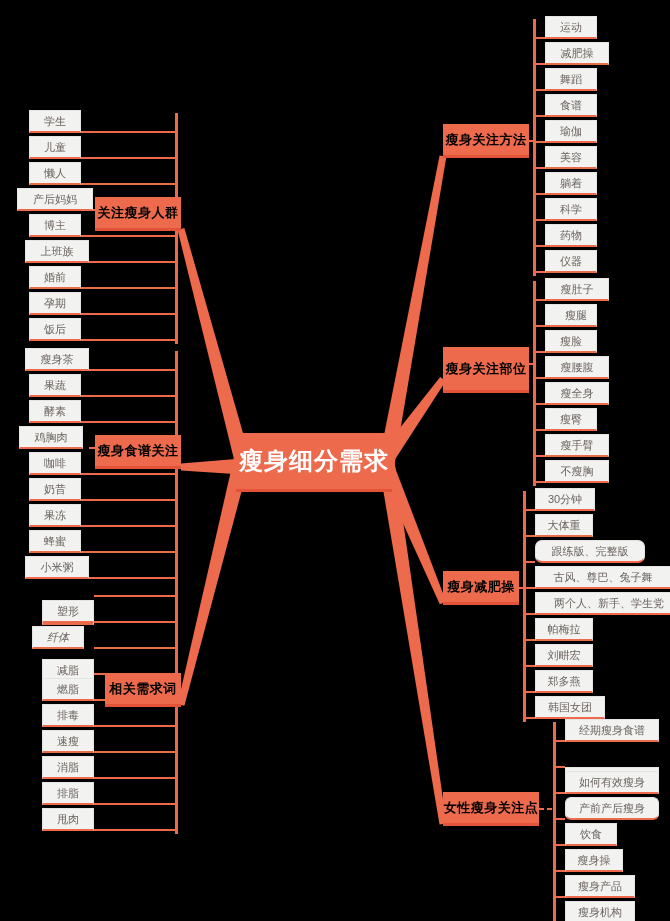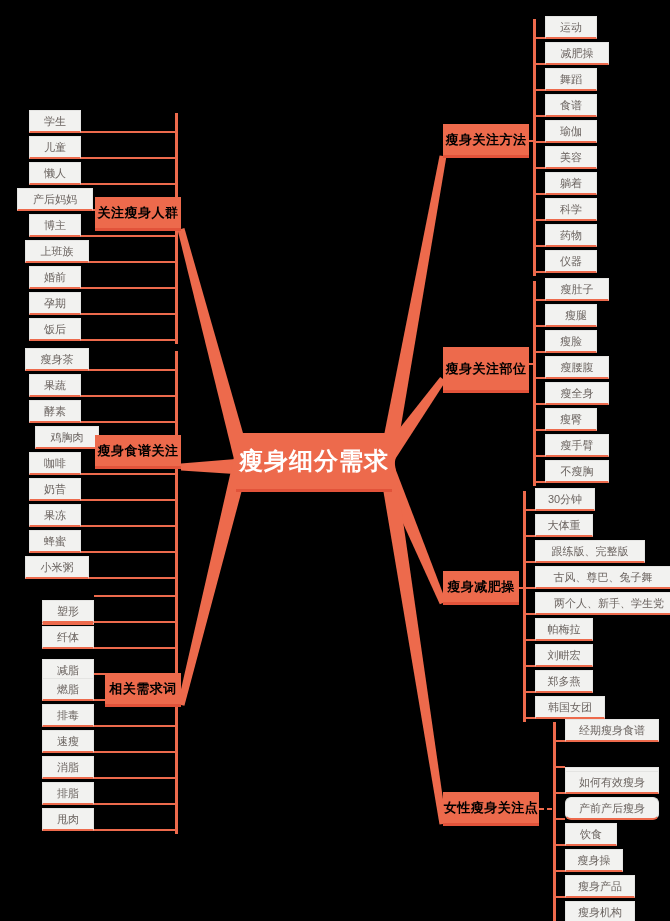--- a/index.html
+++ b/index.html
@@ -128,40 +128,40 @@
       <div class="stub" style="left: 81px; width: 97px; top: 339px;"></div>
       <div class="node branch-node" style="left: 95px; top: 435px; width: 86px; height: 34px;">瘦身食谱关注</div>
       <div class="spine" style="left: 175px; top: 351px; height: 231px;"></div>
       <div class="conn-dash" style="left: 175px; width: 6px; top: 451px;"></div>
       <div class="node leaf-node" style="left: 25px; top: 348px; min-width: 64px;">瘦身茶</div>
       <div class="stub" style="left: 89px; width: 89px; top: 369px;"></div>
       <div class="node leaf-node" style="left: 29px; top: 374px; min-width: 52px;">果蔬</div>
       <div class="stub" style="left: 81px; width: 97px; top: 395px;"></div>
       <div class="node leaf-node" style="left: 29px; top: 400px; min-width: 52px;">酵素</div>
       <div class="stub" style="left: 81px; width: 97px; top: 421px;"></div>
-      <div class="node leaf-node" style="left: 35px; top: 426px; min-width: 64px;">鸡胸肉</div>
+      <div class="node leaf-node" style="left: 19px; top: 426px; min-width: 64px;">鸡胸肉</div>
       <div class="stub" style="left: 89px; width: 89px; top: 447px;"></div>
       <div class="node leaf-node" style="left: 29px; top: 452px; min-width: 52px;">咖啡</div>
       <div class="stub" style="left: 81px; width: 97px; top: 473px;"></div>
       <div class="node leaf-node" style="left: 29px; top: 478px; min-width: 52px;">奶昔</div>
       <div class="stub" style="left: 81px; width: 97px; top: 499px;"></div>
       <div class="node leaf-node" style="left: 29px; top: 504px; min-width: 52px;">果冻</div>
       <div class="stub" style="left: 81px; width: 97px; top: 525px;"></div>
       <div class="node leaf-node" style="left: 29px; top: 530px; min-width: 52px;">蜂蜜</div>
       <div class="stub" style="left: 81px; width: 97px; top: 551px;"></div>
       <div class="node leaf-node" style="left: 25px; top: 556px; min-width: 64px;">小米粥</div>
       <div class="stub" style="left: 89px; width: 89px; top: 577px;"></div>
       <div class="node branch-node" style="left: 105px; top: 673px; width: 76px; height: 34px; text-align: center;">相关需求词</div>
       <div class="spine" style="left: 175px; top: 577px; height: 257px;"></div>
       <div class="conn-dash" style="left: 175px; width: 6px; top: 689px;"></div>
       <div class="node leaf-node" style="left: 42px; top: 602px; min-width: 52px;">减肥</div>
       <div class="stub" style="left: 94px; width: 84px; top: 595px;"></div>
       <div class="node leaf-node" style="left: 42px; top: 600px; min-width: 52px;">塑形</div>
       <div class="stub" style="left: 94px; width: 84px; top: 621px;"></div>
-      <div class="node leaf-node" style="left: 42px; top: 626px; min-width: 52px;">纤体</div>
+      <div class="node leaf-node" style="left: 32px; top: 626px; min-width: 52px; font-style: italic;">纤体</div>
       <div class="stub" style="left: 94px; width: 84px; top: 647px;"></div>
       <div class="node leaf-node" style="left: 42px; top: 652px; min-width: 52px; margin-top: 7px;">减脂</div>
       <div class="stub" style="left: 94px; width: 84px; top: 673px;"></div>
       <div class="node leaf-node" style="left: 42px; top: 678px; min-width: 52px;">燃脂</div>
       <div class="stub" style="left: 94px; width: 84px; top: 699px;"></div>
       <div class="node leaf-node" style="left: 42px; top: 704px; min-width: 52px;">排毒</div>
       <div class="stub" style="left: 94px; width: 84px; top: 725px;"></div>
       <div class="node leaf-node" style="left: 42px; top: 730px; min-width: 52px;">速瘦</div>
       <div class="stub" style="left: 94px; width: 84px; top: 751px;"></div>
       <div class="node leaf-node" style="left: 42px; top: 756px; min-width: 52px;">消脂</div>
@@ -212,21 +212,21 @@
       <div class="stub" style="left: 533px; width: 12px; top: 455px;"></div>
       <div class="node leaf-node" style="left: 545px; top: 460px; min-width: 64px;">不瘦胸</div>
       <div class="stub" style="left: 533px; width: 12px; top: 481px;"></div>
       <div class="node branch-node" style="left: 443px; top: 571px; width: 76px; height: 34px; text-align: right;">瘦身减肥操</div>
       <div class="spine" style="left: 523px; top: 491px; height: 231px;"></div>
       <div class="conn-dash" style="left: 519px; width: 7px; top: 587px;"></div>
       <div class="node leaf-node" style="left: 535px; top: 488px; min-width: 60px;">30分钟</div>
       <div class="stub" style="left: 523px; width: 12px; top: 509px;"></div>
       <div class="node leaf-node" style="left: 535px; top: 514px; min-width: 58px;">大体重</div>
       <div class="stub" style="left: 523px; width: 12px; top: 535px;"></div>
-      <div class="node leaf-node" style="left: 535px; top: 540px; min-width: 110px;">跟练版、完整版</div>
+      <div class="node leaf-node" style="left: 535px; top: 540px; min-width: 110px; border-radius: 7px;">跟练版、完整版</div>
       <div class="stub" style="left: 523px; width: 12px; top: 561px;"></div>
       <div class="node leaf-node" style="left: 535px; top: 566px; min-width: 136px;">古风、尊巴、兔子舞</div>
       <div class="stub" style="left: 523px; width: 12px; top: 587px;"></div>
       <div class="node leaf-node" style="left: 535px; top: 592px; min-width: 148px;">两个人、新手、学生党</div>
       <div class="stub" style="left: 523px; width: 12px; top: 613px;"></div>
       <div class="node leaf-node" style="left: 535px; top: 618px; min-width: 58px;">帕梅拉</div>
       <div class="stub" style="left: 523px; width: 12px; top: 639px;"></div>
       <div class="node leaf-node" style="left: 535px; top: 644px; min-width: 58px; text-align: right;">刘畊宏</div>
       <div class="stub" style="left: 523px; width: 12px; top: 665px;"></div>
       <div class="node leaf-node" style="left: 535px; top: 670px; min-width: 58px;">郑多燕</div>

